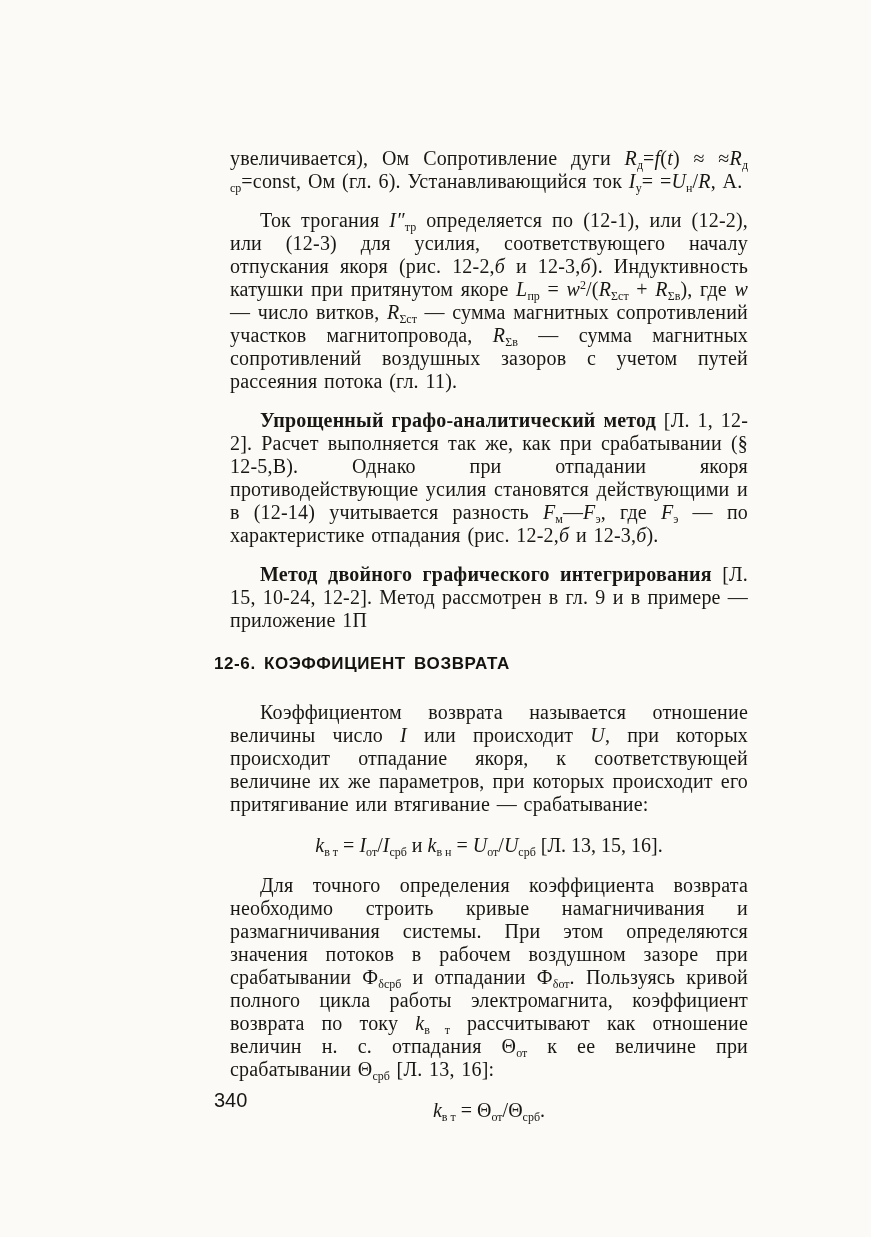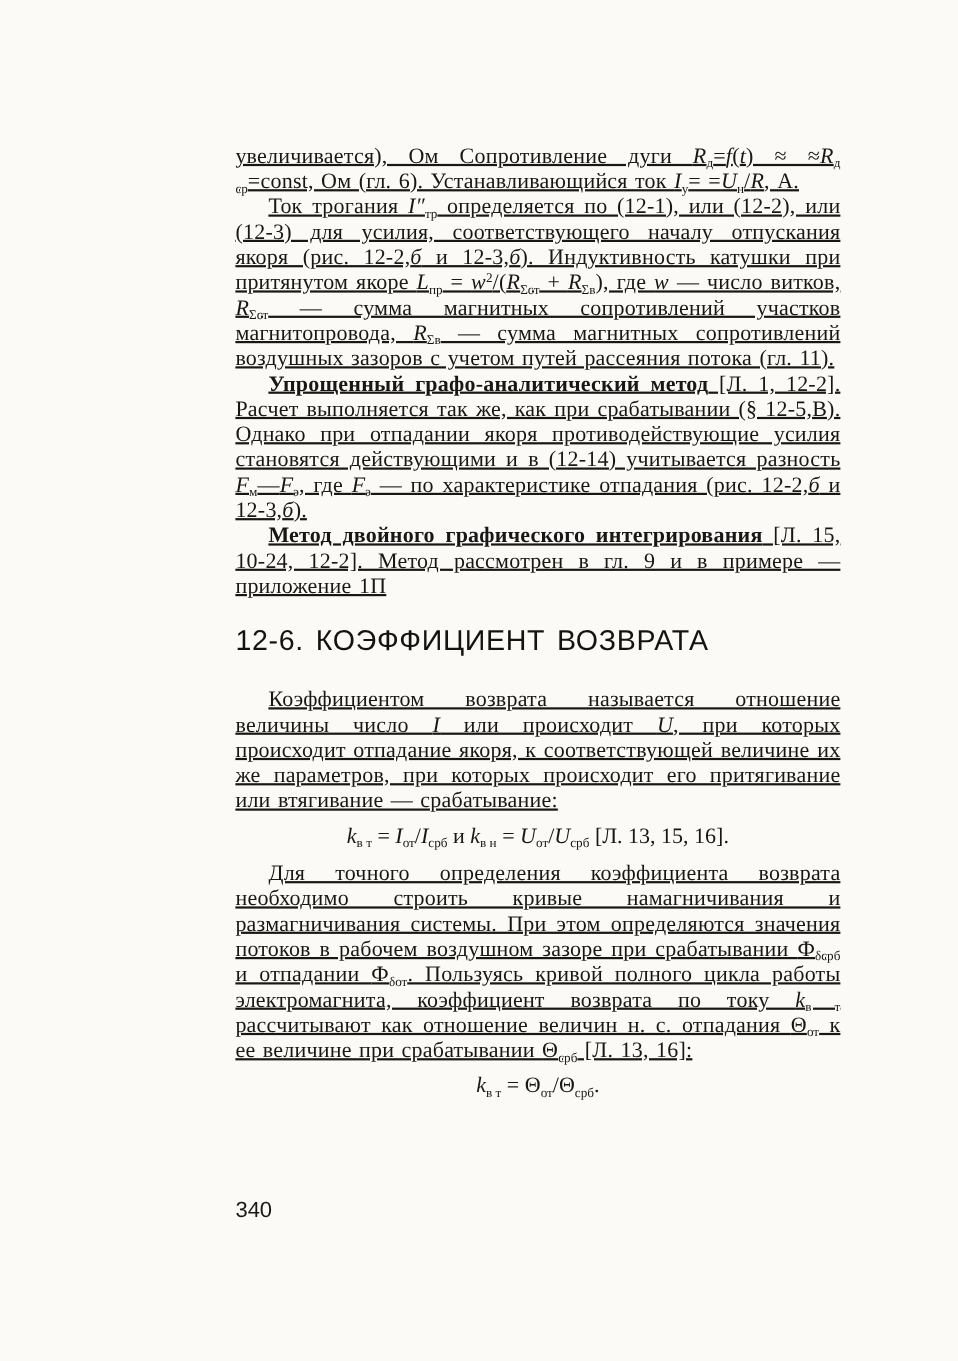--- a/index.html
+++ b/index.html
@@ -19,24 +19,23 @@
   .text-col {
     position: absolute;
     left: 214px;
     top: 131px;
     width: 550px;
   }
   .para {
     font-size: 20px;
     line-height: 23px;
     text-align: justify;
-    margin: 0;
+    margin: 16px;
     word-spacing: 1.5px;
     letter-spacing: 0.2px;
-    text-decoration: underline;
   }
   .para.indent { text-indent: 30px; }
   sub, sup {
     font-size: 12px;
     line-height: 0;
     letter-spacing: 0;
   }
   sub { vertical-align: -4px; }
   sup { vertical-align: 7px; }
   i { font-style: italic; }
@@ -45,22 +44,22 @@
     font-family: "Liberation Sans", "DejaVu Sans", sans-serif;
     font-weight: bold;
     font-size: 18px;
     letter-spacing: 0.8px;
     word-spacing: 6px;
     margin: 36px 0 24px 0;
     color: #14130f;
   }
   .chapter-heading {
     font-family: "Liberation Sans", "DejaVu Sans", sans-serif;
-    font-weight: normal;
-    font-size: 26px;
+    font-weight: bold;
+    font-size: 17px;
     letter-spacing: 0.6px;
     word-spacing: 3px;
     margin: 22px 0 27px 0;
     color: #14130f;
   }
   .formula {
     font-size: 20px;
     line-height: 26px;
     text-align: center;
     margin: 7px 0 10px 0;

